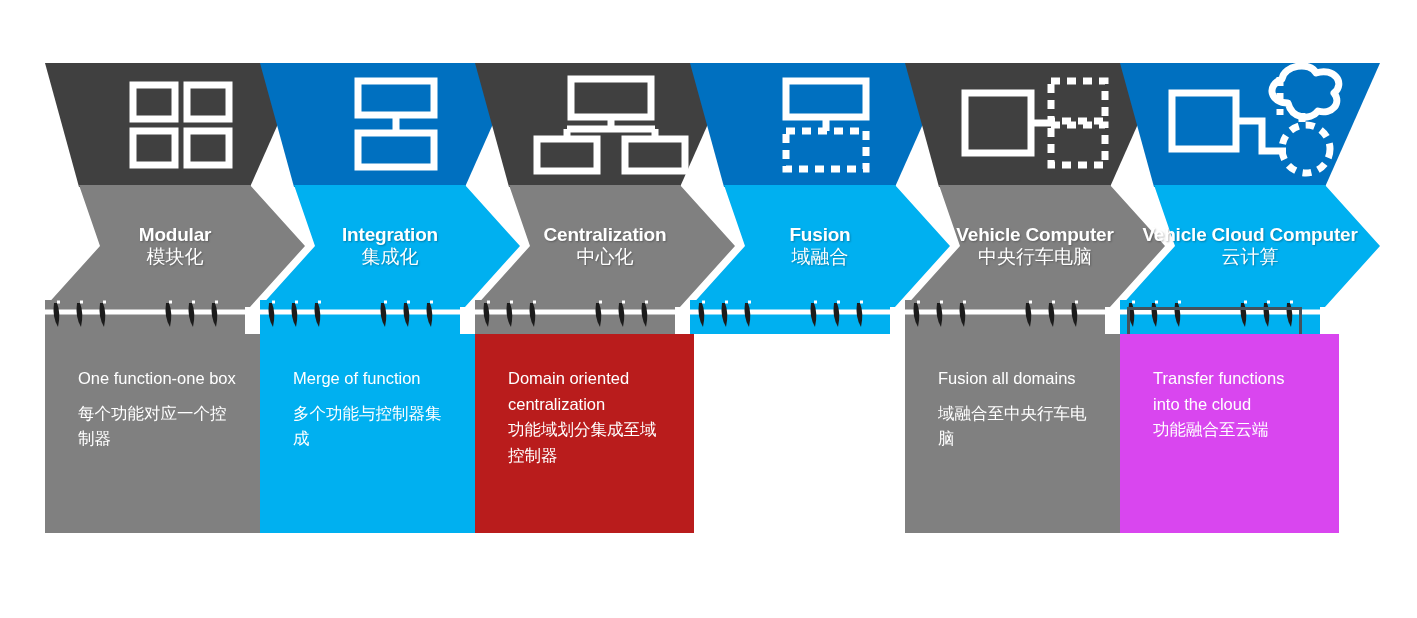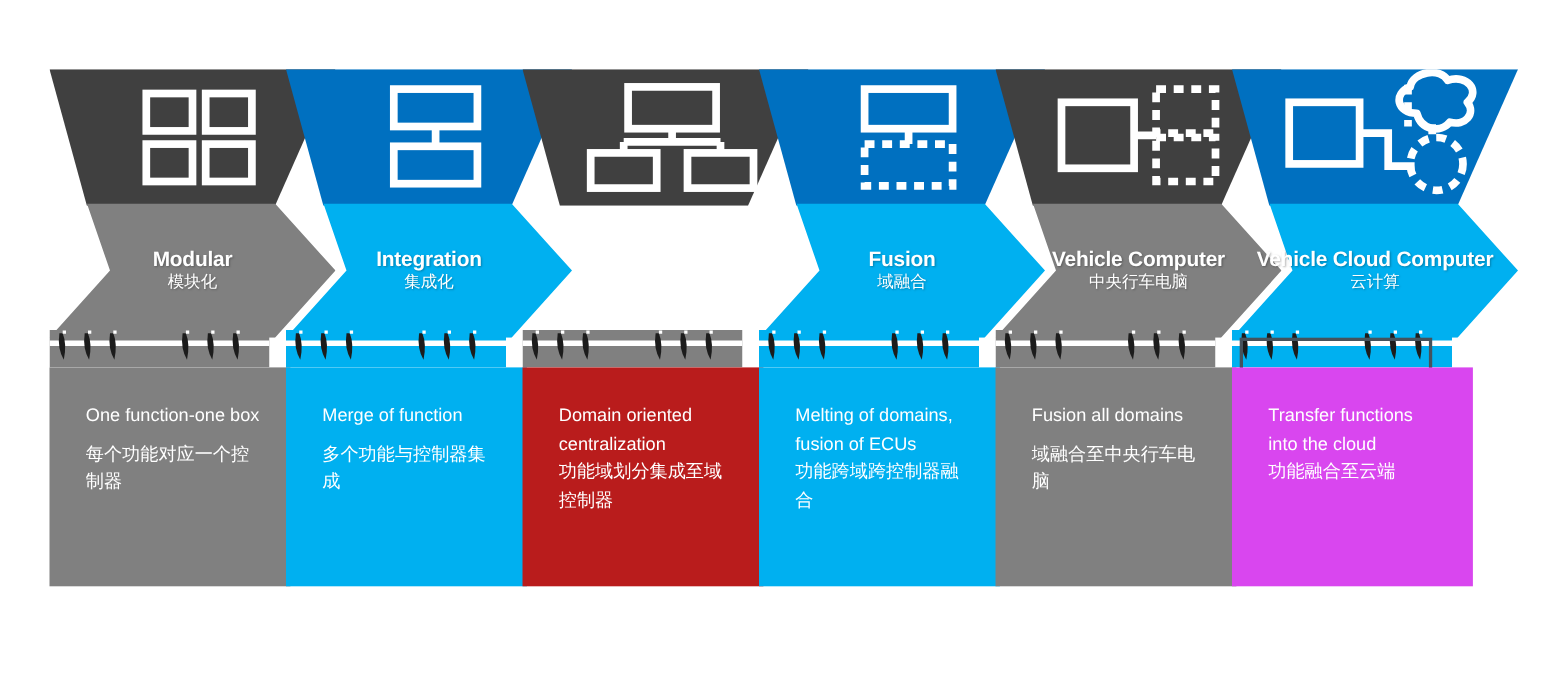--- a/index.html
+++ b/index.html
@@ -70,21 +70,21 @@
   }
   .title-en {
     font-size: 19px;
     font-weight: bold;
     letter-spacing: -0.2px;
     white-space: nowrap;
     text-shadow: 1px 1px 2px rgba(0,0,0,.28);
   }
   .title-en.wrap { white-space: normal; }
   .title-cn {
-    font-size: 15px;
+    font-size: 19px;
     font-weight: normal;
     white-space: nowrap;
     text-shadow: 1px 1px 2px rgba(0,0,0,.28);
   }
 
   
   .binder {
     position: absolute;
     left: 0;
     top: 300px;
@@ -227,20 +227,29 @@
             <rect x="96" y="16" width="80" height="38" fill="none" stroke="#ffffff" stroke-width="7"></rect>
               <line x1="136" y1="54" x2="136" y2="66" stroke="#ffffff" stroke-width="7"></line>
               <line x1="92" y1="66" x2="180" y2="66" stroke="#ffffff" stroke-width="7"></line>
               <line x1="92" y1="66" x2="92" y2="76" stroke="#ffffff" stroke-width="7"></line>
               <line x1="180" y1="66" x2="180" y2="76" stroke="#ffffff" stroke-width="7"></line>
               <rect x="62" y="76" width="60" height="32" fill="none" stroke="#ffffff" stroke-width="7"></rect>
               <rect x="150" y="76" width="60" height="32" fill="none" stroke="#ffffff" stroke-width="7"></rect>
           </g>
      </svg>
       </div>
+      <div class="titleband">
+        <svg viewBox="0 0 260 122" preserveAspectRatio="none" xmlns="http://www.w3.org/2000/svg">
+       <polygon points="34,0 205,0 260,61 205,122 0,122 55,61" fill="#808080"></polygon>
+     </svg>
+        <div class="title-text">
+          <div class="title-en">Centralization</div>
+          <div class="title-cn">中心化</div>
+        </div>
+      </div>
       <div class="binder">
         <svg viewBox="0 0 200 34" preserveAspectRatio="none" xmlns="http://www.w3.org/2000/svg">
        <rect x="0" y="0" width="200" height="34" fill="#808080"></rect>
        <line x1="0" y1="12" x2="200" y2="12" stroke="#ffffff" stroke-width="5"></line>
        <path d="M12 3 q4 10 1 24 q-6 -10 -4 -24 Z" fill="#1c1c1c"></path>
           <line x1="12" y1="2" x2="15" y2="2" stroke="#ffffff" stroke-width="3"></line>
           <path d="M35 3 q4 10 1 24 q-6 -10 -4 -24 Z" fill="#1c1c1c"></path>
           <line x1="35" y1="2" x2="38" y2="2" stroke="#ffffff" stroke-width="3"></line>
           <path d="M58 3 q4 10 1 24 q-6 -10 -4 -24 Z" fill="#1c1c1c"></path>
           <line x1="58" y1="2" x2="61" y2="2" stroke="#ffffff" stroke-width="3"></line>
@@ -287,24 +296,20 @@
           <line x1="35" y1="2" x2="38" y2="2" stroke="#ffffff" stroke-width="3"></line>
           <path d="M58 3 q4 10 1 24 q-6 -10 -4 -24 Z" fill="#1c1c1c"></path>
           <line x1="58" y1="2" x2="61" y2="2" stroke="#ffffff" stroke-width="3"></line>
           <path d="M124 3 q4 10 1 24 q-6 -10 -4 -24 Z" fill="#1c1c1c"></path>
           <line x1="124" y1="2" x2="127" y2="2" stroke="#ffffff" stroke-width="3"></line>
           <path d="M147 3 q4 10 1 24 q-6 -10 -4 -24 Z" fill="#1c1c1c"></path>
           <line x1="147" y1="2" x2="150" y2="2" stroke="#ffffff" stroke-width="3"></line>
           <path d="M170 3 q4 10 1 24 q-6 -10 -4 -24 Z" fill="#1c1c1c"></path>
           <line x1="170" y1="2" x2="173" y2="2" stroke="#ffffff" stroke-width="3"></line>
      </svg>
-      </div>
-      <div class="body-card" style="background: rgb(0, 176, 240);">
-        <p class="body-en">Melting of domains, fusion of ECUs</p>
-        <p class="body-cn">功能跨域跨控制器融合</p>
       </div>
     </div>
     <div class="panel" style="left: 905px;">
       <div class="head">
         <svg viewBox="0 0 260 124" preserveAspectRatio="none" xmlns="http://www.w3.org/2000/svg">
        <polygon points="0,0 260,0 205,124 34,124" fill="#404040"></polygon>
        <g>
             <rect x="60" y="30" width="66" height="60" fill="none" stroke="#ffffff" stroke-width="7"></rect>
               <line x1="126" y1="60" x2="146" y2="60" stroke="#ffffff" stroke-width="7"></line>
               <rect x="146" y="18" width="54" height="40" fill="none" stroke="#ffffff" stroke-width="7" stroke-dasharray="9 7" stroke-linecap="butt"></rect>

